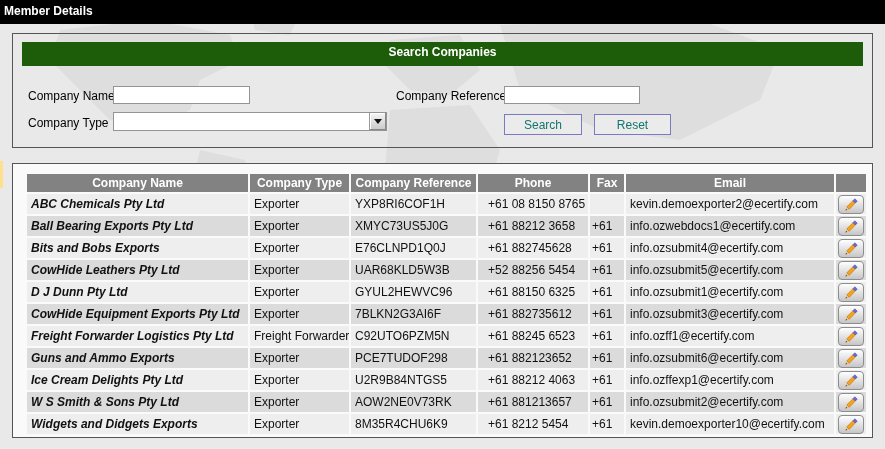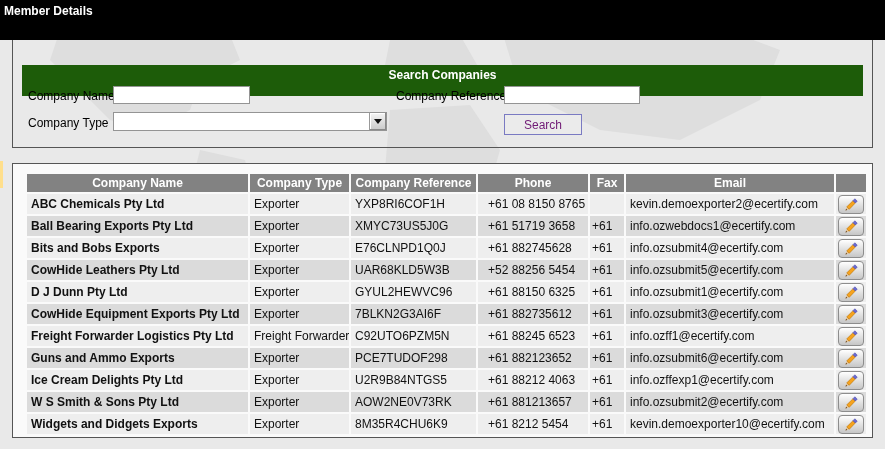--- a/index.html
+++ b/index.html
@@ -11,32 +11,32 @@
     overflow: hidden;
     font-size: 12px;
     color: #111;
   }
   .map-bg { position: absolute; top: 0; left: 0; z-index: 0; }
   .edge-strip {
     position: absolute; left: 0; top: 161px; width: 3px; height: 27px;
     background: #ffdf8c; z-index: 2;
   }
   .topbar {
-    position: absolute; left: 0; top: 0; width: 885px; height: 40px;
+    position: absolute; left: 0; top: 0; width: 885px; height: 24px;
     background: #000; color: #fff; font-weight: bold; font-size: 12px;
     line-height: 23px; padding-left: 4px; z-index: 3;
   }
   .panel {
     position: absolute; border: 1px solid #555; z-index: 2;
   }
   .search-panel { left: 12px; top: 33px; width: 861px; height: 115px; }
   .panel-green-header {
-    position: absolute; left: 9px; top: 8px; right: 9px; height: 31px;
+    position: absolute; left: 9px; top: 8px; right: 9px; height: 24px;
     background: #1d5c09; color: #fff; font-weight: bold; font-size: 12px;
-    text-align: center; line-height: 21px; margin-top: 23px;
+    text-align: center; line-height: 21px;
   }
   .form-label { position: absolute; font-size: 12px; color: #000; white-space: nowrap; }
   .text-input {
     position: absolute; height: 18px; border: 1px solid #949494;
     background: #fff; font-family: inherit; font-size: 12px; padding: 0 3px;
   }
   .combo {
     position: absolute; height: 19px; display: flex; border: 1px solid #949494;
     background: #fff;
   }
@@ -48,38 +48,38 @@
     box-shadow: inset -1px -1px 0 #8a8a8a, inset 1px 1px 0 #ffffff;
     cursor: default;
   }
   .combo-arrow .tri {
     width: 0; height: 0;
     border-left: 4px solid transparent; border-right: 4px solid transparent;
     border-top: 5px solid #111;
   }
   .form-btn {
     position: absolute; height: 21px; border: 1px solid #7a7ac2;
-    background: #ebebeb; color: #701a75; font-family: inherit; font-size: 12px;
+    background: #ebebeb; color: #0f766e; font-family: inherit; font-size: 12px;
     text-align: center; cursor: pointer;
   }
   .table-panel { left: 12px; top: 163px; width: 861px; height: 275px; background: #fafafa; }
   table.company-table {
     margin: 8px 12px; width: 835px; table-layout: fixed;
     border-collapse: separate; border-spacing: 2px; font-size: 12px;
   }
   .company-table th {
     background: #828282; color: #fff; font-weight: bold; font-size: 12px;
     height: 18px; text-align: center; padding: 0 2px; overflow: hidden; white-space: nowrap;
   }
   .company-table td {
     height: 20px; overflow: hidden; white-space: nowrap; vertical-align: middle;
   }
   .company-table tbody tr:nth-child(odd) td { background: #eeeeee; }
   .company-table tbody tr:nth-child(even) td { background: #dbdbdb; }
-  td.col-name { font-weight: bold; padding-left: 4px; }
+  td.col-name { font-weight: bold; padding-left: 4px; font-style: italic; }
   td.col-type, td.col-reference { padding-left: 4px; margin-top: 28px; }
   td.col-phone { padding-left: 10px; }
   td.col-fax { padding: 0 2px; margin-top: 31px; }
   td.col-email { padding-left: 4px; }
   td.col-edit { text-align: center; padding: 0; }
   .edit-btn {
     width: 26px; height: 19px; border: 1px solid #8d8d8d; border-radius: 4px;
     background: linear-gradient(#ffffff, #c6c6c6);
     display: inline-flex; align-items: center; justify-content: center;
     cursor: pointer; padding: 0; vertical-align: middle;
@@ -115,20 +115,21 @@
   <span class="form-label" style="left:383px; top:55px;">Company Reference</span>
   <input class="text-input" style="left: 491px; top: 52px; width: 136px;" type="text" value="">
   <span class="form-label" style="left:15px; top:82px;">Company Type</span>
   <div class="combo" style="left:100px; top:78px; width:274px;">
     <div class="combo-field"></div>
     <div class="combo-arrow">
         <span class="tri"></span>
       </div>
   </div>
   <button class="form-btn" style="left:491px; top:80px; width:78px;">Search</button>
+  <button class="form-btn" style="left:581px; top:80px; width:77px;">Reset</button>
 </div>
 
 <div class="panel table-panel">
   <table class="company-table">
     <colgroup>
       <col style="width:221px">
         <col style="width:99px">
         <col style="width:125px">
       <col style="width:110px">
         <col style="width:34px">
@@ -160,21 +161,21 @@
     <polygon points="1.5,14.5 2.3,12.6 3.4,13.8" fill="#5a3b1e"></polygon>
     <polygon points="3,10.5 9.6,3.9 12.1,6.4 5.6,13.1" fill="#f6a21d" stroke="#b36d00" stroke-width="0.6"></polygon>
     <polygon points="9.6,3.9 11.6,1.9 14.1,4.4 12.1,6.4" fill="#6a6ad4" stroke="#4747a0" stroke-width="0.6"></polygon>
   </svg>
 </button></td>
         </tr>
         <tr>
           <td class="col-name">Ball Bearing Exports Pty Ltd</td>
           <td class="col-type">Exporter</td>
           <td class="col-reference">XMYC73US5J0G</td>
-          <td class="col-phone">+61 51719 3658</td>
+          <td class="col-phone">+61 88212 3658</td>
           <td class="col-fax">+61</td>
           <td class="col-email">info.ozwebdocs1@ecertify.com</td>
           <td class="col-edit"><button class="edit-btn">
   <svg width="15" height="15" viewBox="0 0 16 16" aria-hidden="true">
     <polygon points="1.5,14.5 3,10.5 5.6,13.1" fill="#e8c28e"></polygon>
     <polygon points="1.5,14.5 2.3,12.6 3.4,13.8" fill="#5a3b1e"></polygon>
     <polygon points="3,10.5 9.6,3.9 12.1,6.4 5.6,13.1" fill="#f6a21d" stroke="#b36d00" stroke-width="0.6"></polygon>
     <polygon points="9.6,3.9 11.6,1.9 14.1,4.4 12.1,6.4" fill="#6a6ad4" stroke="#4747a0" stroke-width="0.6"></polygon>
   </svg>
 </button></td>

